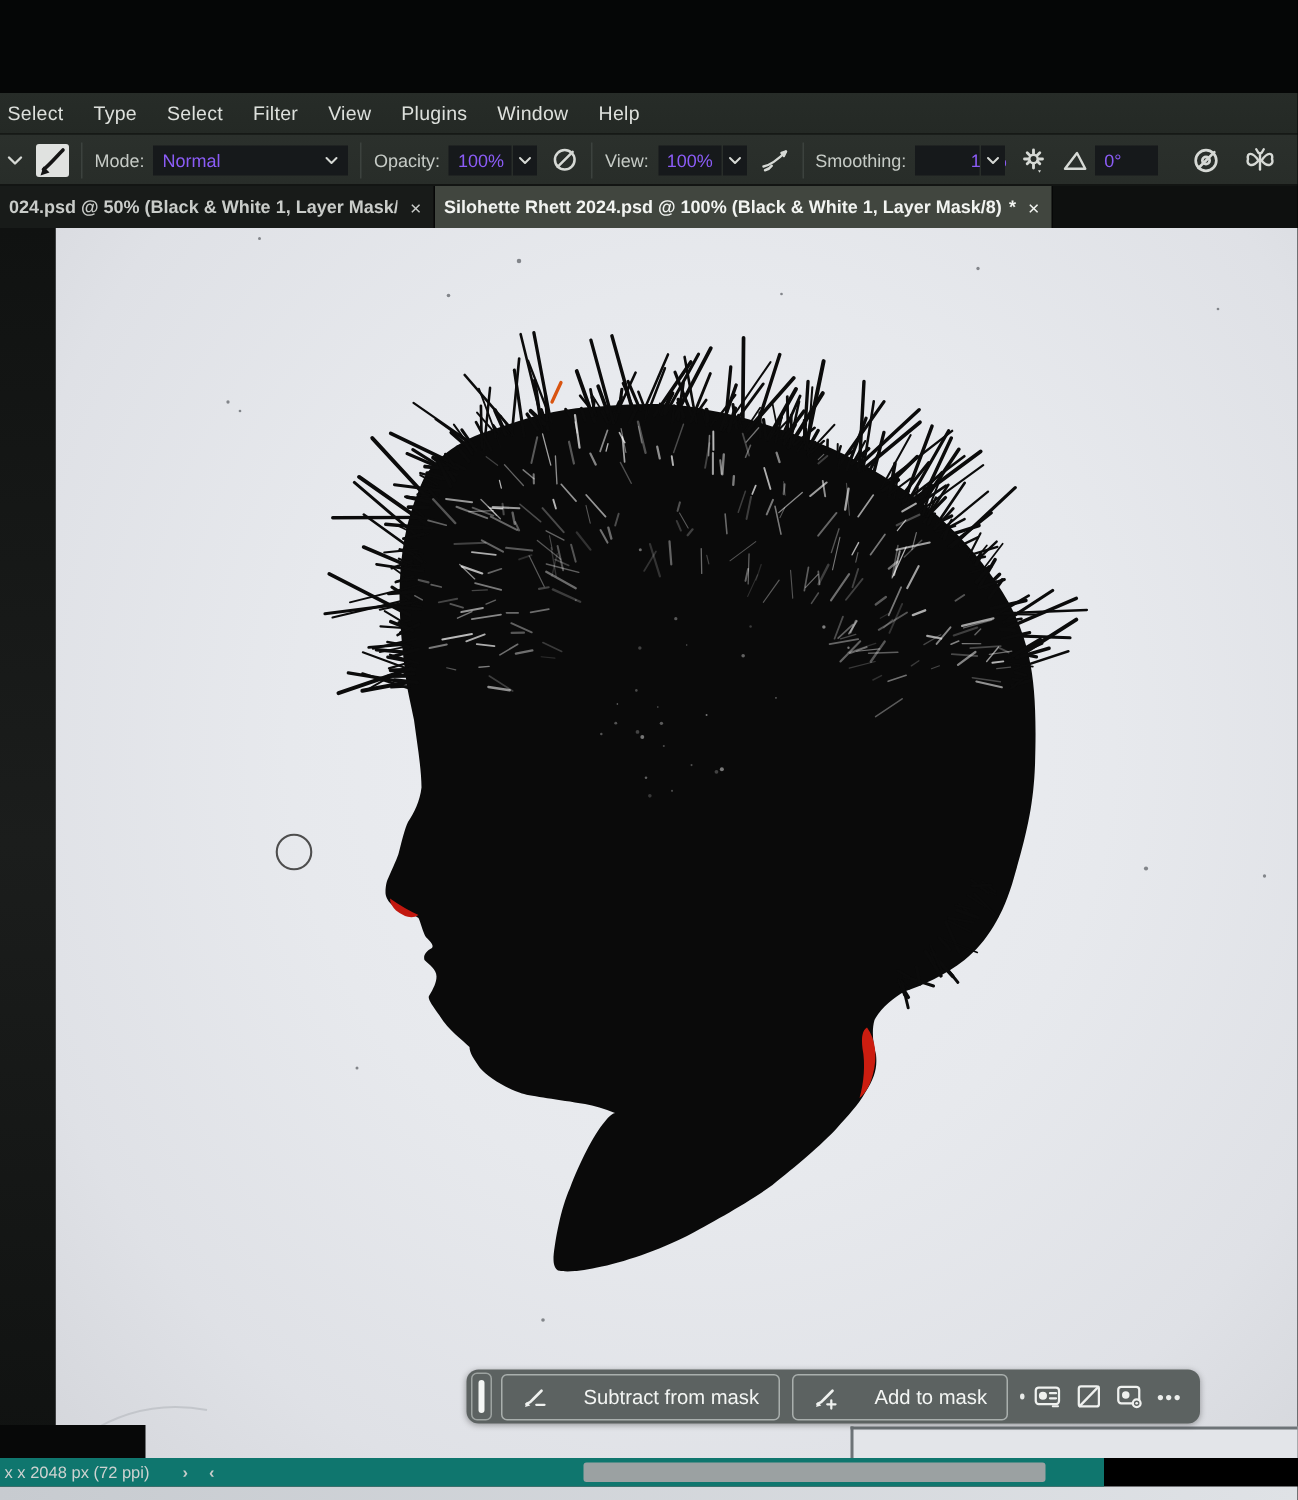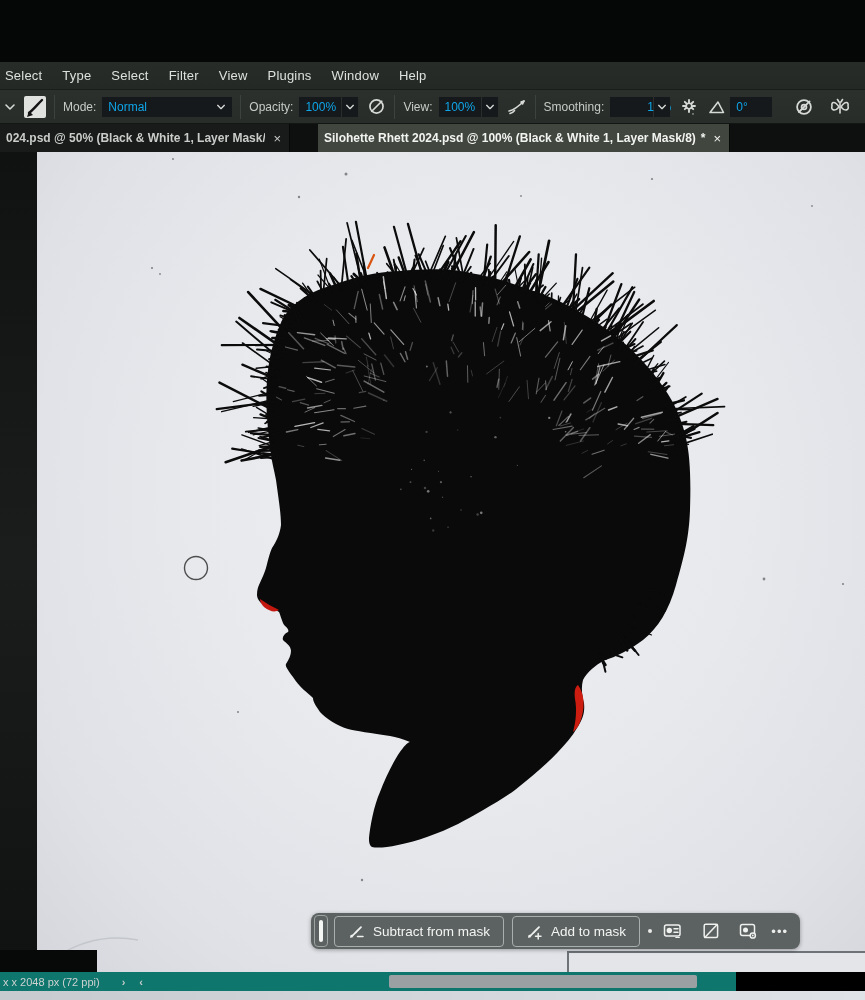--- a/index.html
+++ b/index.html
@@ -12,21 +12,21 @@
   #menu-bar{left:0;top:62px;width:865px;height:28px;background:linear-gradient(#272c28,#242925);
             display:flex;align-items:center;padding-left:5px;box-sizing:border-box;
             border-bottom:1px solid #1a1e1b;z-index:30;}
   .menu-item{color:#dde0dc;font-size:13px;padding:0 13px 0 0;margin-right:7px;letter-spacing:.2px;cursor:default;}
 
   #options-bar{left:0;top:90px;width:865px;height:34px;background:linear-gradient(#2b302c,#282d29);
                display:flex;align-items:center;box-sizing:border-box;padding:0 4px;z-index:30;
                border-bottom:1px solid #121513;}
   .sep{width:1px;height:24px;background:#3c423e;margin:0 8px;flex:none;}
   .opt-label{color:#c6cbc6;font-size:12px;margin-right:6px;white-space:nowrap;}
-  .field{background:#16191b;color:#0ea5e9;font-size:12px;height:20px;display:flex;align-items:center;
+  .field{background:#16191b;color:#8b5cf6;font-size:12px;height:20px;display:flex;align-items:center;
          padding:0 6px;box-sizing:border-box;}
   .chev-box{background:#16191b;height:20px;width:16px;display:flex;align-items:center;justify-content:center;margin-left:1px;}
   .icon{flex:none;display:flex;align-items:center;justify-content:center;}
   svg.ic{stroke:#d6d9d5;fill:none;stroke-width:1.6;stroke-linecap:round;stroke-linejoin:round;}
 
   #tab-bar{left:0;top:124px;width:865px;height:28px;background:#0e100f;display:flex;z-index:30;}
   .tab{height:28px;display:flex;align-items:center;box-sizing:border-box;padding:0 8px 0 6px;
        font-size:12px;font-weight:600;white-space:nowrap;overflow:hidden;}
   .tab-close{margin-left:8px;font-weight:400;font-size:13px;}
 
@@ -37,21 +37,21 @@
   #art{left:0;top:0;width:865px;height:1000px;z-index:10;pointer-events:none;}
 
   
   #task-bar{left:311px;top:913px;width:489px;height:36px;background:#5c6261;border-radius:8px;
             display:flex;align-items:center;padding:0 8px 0 3px;box-sizing:border-box;z-index:40;
             box-shadow:0 1px 4px rgba(0,0,0,.35);}
   #drag-cell{width:12px;height:30px;border:1px solid #9da3a1;border-radius:4px;display:flex;
              align-items:center;justify-content:center;margin-right:6px;flex:none;}
   #drag-pill{width:4px;height:22px;border-radius:2px;background:#f4f6f4;}
   .tb-btn{height:29px;border:1.5px solid #a9afad;border-radius:4px;display:flex;align-items:center;
-          gap:8px;padding:0 13px;color:#f3f5f3;font-size:13.5px;white-space:nowrap;margin-right:8px;background:transparent;}
+          gap:24px;padding:0 13px;color:#f3f5f3;font-size:13.5px;white-space:nowrap;margin-right:8px;background:transparent;}
   .tb-ic{width:38px;height:30px;display:flex;align-items:center;justify-content:center;}
   #tb-dot{width:4px;height:4px;border-radius:50%;background:#e8eae8;margin:0 2px 0 0;}
   #tb-more{color:#eceeec;font-size:13px;letter-spacing:1px;padding:0 4px;}
   svg.tbic{stroke:#eff1ef;fill:none;stroke-width:1.5;stroke-linecap:round;stroke-linejoin:round;}
 
   
   #doc-edge{left:567px;top:951px;width:298px;height:21px;background:#e3e5e9;
             border-top:2px solid #6d7377;border-left:2px solid #6d7377;box-sizing:border-box;z-index:20;}
   #bl-wedge{left:0;top:950px;width:97px;height:23px;background:#070808;z-index:22;}
   #status-bar{left:0;top:972px;width:736px;height:19px;background:#0f766e;z-index:45;
@@ -168,21 +168,21 @@
         <path d="M11 5l-1.5-2.5M13 5l1.5-2.5"></path>
       </svg>
   </span>
 </div>
 
 <div class="abs" id="tab-bar">
   <div class="tab" style="width:290px;background:#181b19;color:#c9ccc9;border-right:1px solid #060707;">
     <span style="overflow:hidden;">024.psd @ 50% (Black &amp; White 1, Layer Mask/8)</span>
     <span class="tab-close">×</span>
   </div>
-  <div class="tab" style="width:412px;background:#41463f;color:#f2f4f1;border-right:1px solid #060707;margin-left:28px;">
+  <div class="tab" style="width:412px;background:#41463f;color:#f2f4f1;border-right:1px solid #060707;">
     <span style="overflow:hidden;">Silohette Rhett 2024.psd @ 100% (Black &amp; White 1, Layer Mask/8)</span>
     <span style="margin-left:5px;">*</span>
     <span class="tab-close">×</span>
   </div>
 </div>
 
 <div class="abs" id="left-edge"></div>
 <div class="abs" id="canvas"></div>
 
 <svg class="abs" id="art" viewBox="0 0 865 1000">

